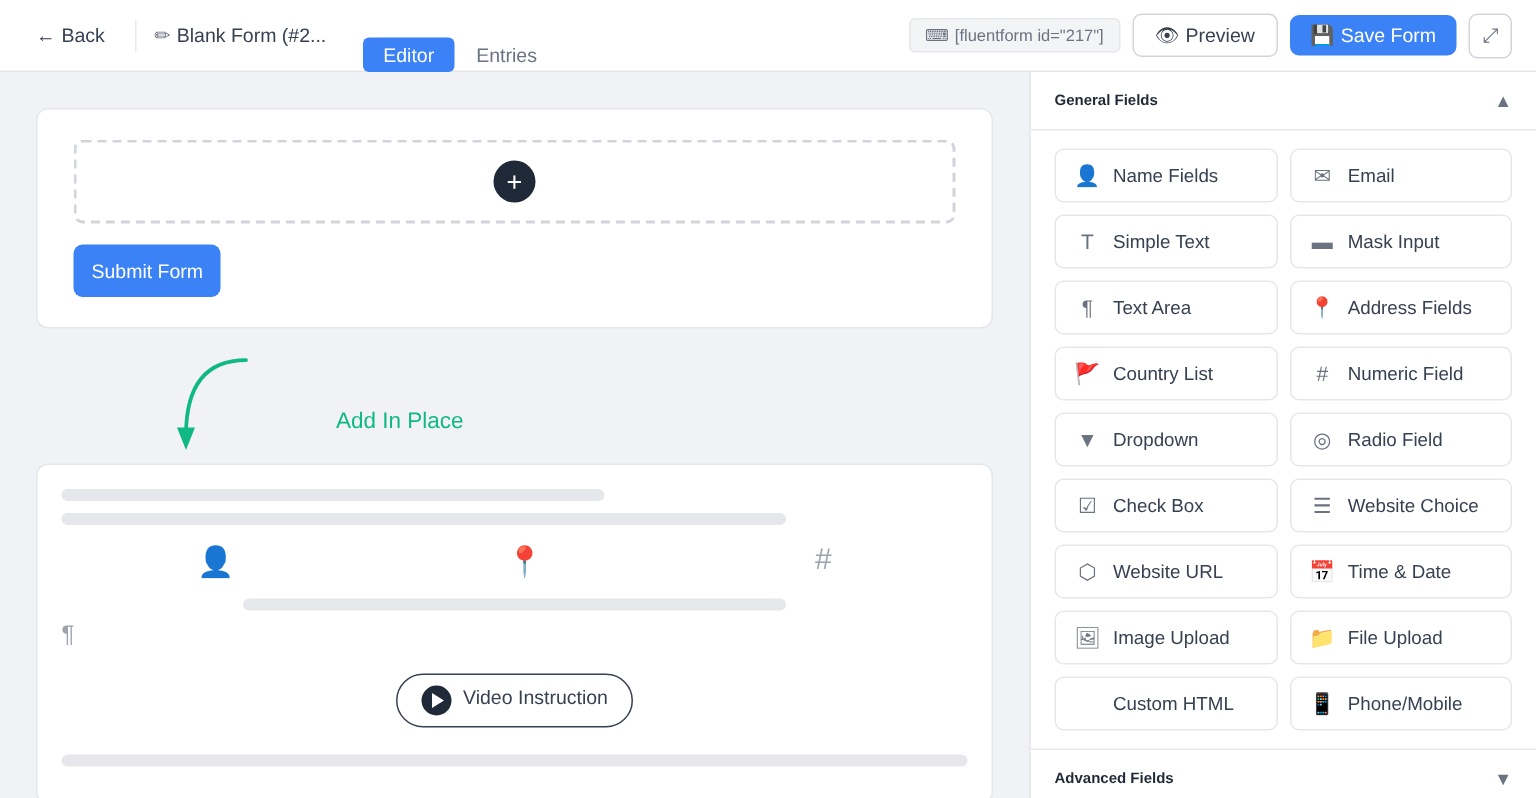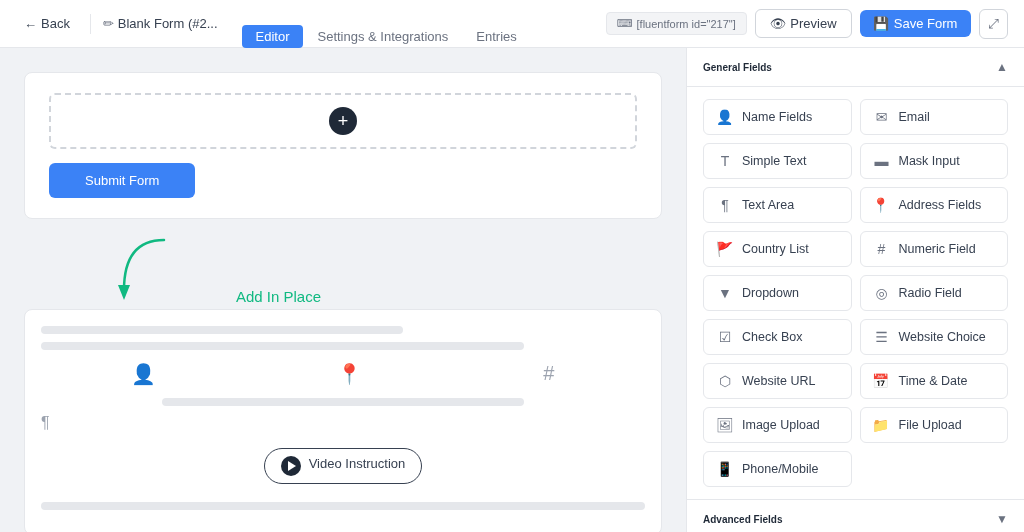--- a/index.html
+++ b/index.html
@@ -25,21 +25,21 @@
 
     
     .main { display: flex; flex: 1; overflow: hidden; }
 
     
     .editor-area { flex: 1; overflow-y: auto; padding: 24px; background: #f0f2f5; }
     .form-canvas { background: #fff; border-radius: 8px; padding: 20px 24px; margin-bottom: 16px; border: 1px solid #e5e7eb; position: relative; }
     .add-row { border: 2px dashed #d1d5db; border-radius: 6px; display: flex; align-items: center; justify-content: center; height: 56px; cursor: pointer; position: relative; }
     .add-row .plus-btn { width: 28px; height: 28px; background: #1f2937; border-radius: 50%; display: flex; align-items: center; justify-content: center; color: #fff; font-size: 18px; line-height: 1; cursor: pointer; }
     .submit-btn-area { margin-top: 14px; }
-    .submit-btn { background: #3b82f6; color: #fff; border: none; border-radius: 6px; padding: 10px 36px; font-size: 13px; cursor: pointer; }
+    .submit-btn { background: #3b82f6; color: #fff; border: none; border-radius: 6px; padding: 10px 12px; font-size: 13px; cursor: pointer; }
     .add-in-place-label { color: #10b981; font-size: 15px; font-weight: 500; margin-top: 4px; }
 
     
     .arrow-svg { display: block; }
 
     
     .placeholder-card { background: #fff; border-radius: 8px; padding: 16px; border: 1px solid #e5e7eb; margin-bottom: 16px; }
     .ph-line { height: 8px; border-radius: 4px; background: #e5e7eb; margin-bottom: 8px; }
     .ph-line.short { width: 60%; }
     .ph-line.medium { width: 80%; }
@@ -77,21 +77,20 @@
     <span>←</span>
     <span>Back</span>
   </div>
   <div class="nav-divider"></div>
   <div class="nav-form-title">
     <span style="color:#6b7280;">✏</span>
     <span>Blank Form (#2...</span>
   </div>
   <div class="nav-tabs">
     <div class="nav-tab active">Editor</div>
-    <div class="nav-tab">Settings &amp; Integrations</div>
     <div class="nav-tab">Entries</div>
   </div>
   <div class="nav-right">
     <div class="shortcode-badge">
       <span>⌨</span>
       <span>[fluentform id="217"]</span>
     </div>
     <button class="btn-preview">
       <span>👁</span>
       <span>Preview</span>
@@ -110,21 +109,21 @@
 
     <div class="form-canvas">
       <div class="add-row">
         <div class="plus-btn">+</div>
       </div>
       <div class="submit-btn-area">
         <button class="submit-btn">Submit Form</button>
       </div>
     </div>
 
-    <div style="display:flex; align-items:flex-end; gap:12px; margin-bottom:4px; margin-left:80px;">
+    <div style="display:flex; align-items:center; gap:0; margin-bottom:4px; margin-left:80px;">
       <svg class="arrow-svg" width="120" height="70" viewBox="0 0 120 70">
         <path d="M 60 5 Q 20 5 20 55" stroke="#10b981" stroke-width="2.5" fill="none" stroke-linecap="round"></path>
         <polygon points="14,50 20,65 26,50" fill="#10b981"></polygon>
       </svg>
       <span class="add-in-place-label" style="margin-top:20px;">Add In Place</span>
     </div>
 
     <div class="placeholder-card">
       <div class="ph-line short"></div>
       <div class="ph-line medium"></div>
@@ -216,20 +215,24 @@
   </div>
         <div class="field-item">
     <span class="field-icon">🖼</span>
     <span class="field-label">Image Upload</span>
   </div>
         <div class="field-item">
     <span class="field-icon">📁</span>
     <span class="field-label">File Upload</span>
   </div>
         <div class="field-item">
+    <span class="field-icon"></span>
+    <span class="field-label">Custom HTML</span>
+  </div>
+        <div class="field-item">
     <span class="field-icon">📱</span>
     <span class="field-label">Phone/Mobile</span>
   </div>
       </div>
 
     <div class="collapsed-section">
       <div class="panel-section-header">
         <span class="panel-section-title">Advanced Fields</span>
         <span class="chevron">▼</span>
       </div>

